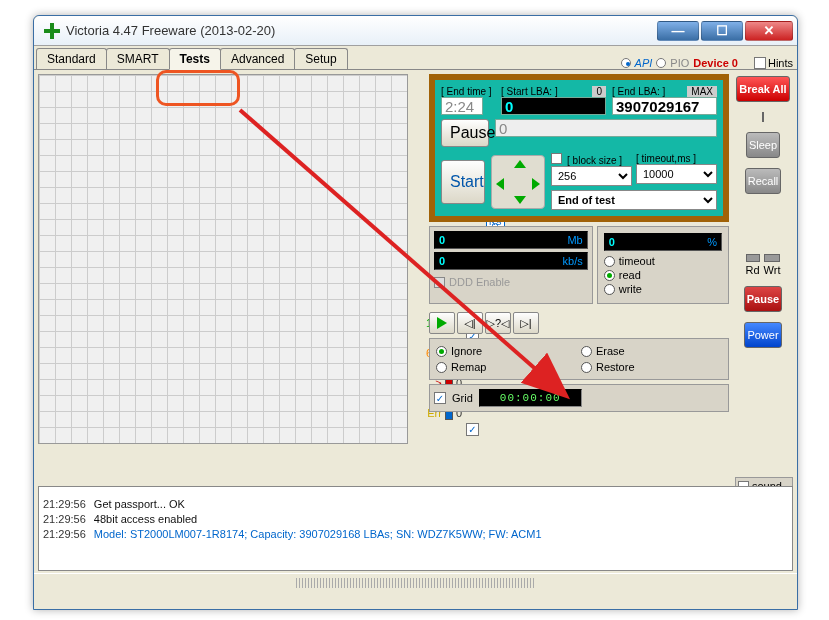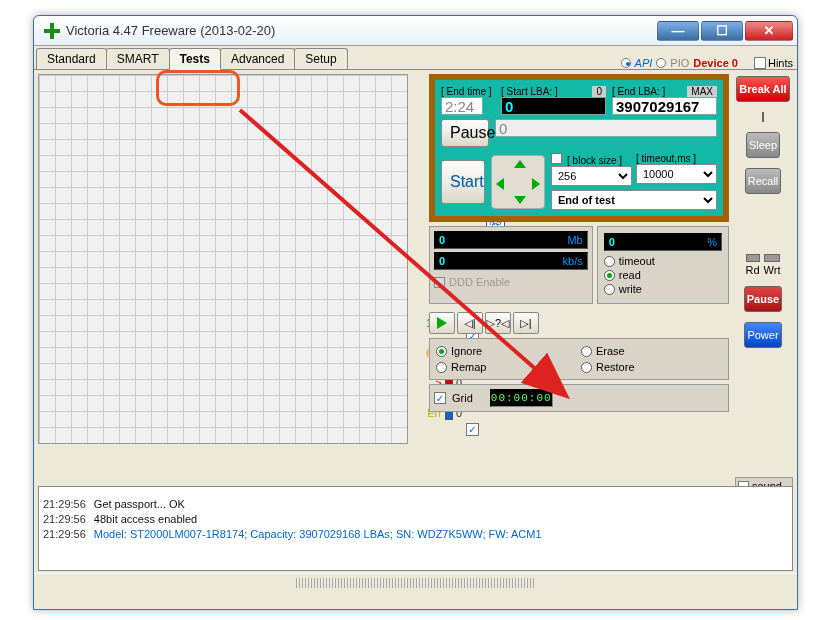--- a/index.html
+++ b/index.html
@@ -82,21 +82,21 @@
 .rdot.sel::after { content:''; position:absolute; left:2px; top:2px; width:5px; height:5px; background:#0a0; border-radius:50%; }
 
 .transport { display:flex; gap:2px; margin:4px 0; }
 .tbtn { width:26px; height:22px; border:1px solid #888; background:linear-gradient(#fefefe,#dcd8c8); border-radius:2px; display:flex; align-items:center; justify-content:center; }
 .play-tri { width:0; height:0; border-top:6px solid transparent; border-bottom:6px solid transparent; border-left:10px solid #0a0; }
 
 .action-box { background:#d8d4c8; border:1px solid #999; padding:6px; display:grid; grid-template-columns:1fr 1fr; gap:4px; }
 .action-box .rrow { display:flex; align-items:center; gap:4px; }
 
 .bot-row { display:flex; align-items:center; gap:6px; background:#d8d4c8; border:1px solid #999; padding:4px; }
-.lcd { background:#000; color:#6f6; font-family:'Courier New',monospace; padding:2px 0; letter-spacing:1px; border:1px inset #333;margin-left:11px; }
+.lcd { background:#000; color:#6f6; font-family:'Courier New',monospace; padding:2px 20px; letter-spacing:1px; border:1px inset #333; }
 
 .sidebar { position:absolute; right:2px; top:4px; width:64px; display:flex; flex-direction:column; gap:10px; align-items:center; padding:2px; }
 .sbtn { border:1px solid #666; border-radius:3px; padding:6px 2px; text-align:center; font-size:11px; color:#fff; cursor:pointer; }
 .sb-red { background:linear-gradient(#f55,#c00); font-weight:bold; }
 .sb-gray { background:linear-gradient(#bbb,#888); }
 .sb-blue { background:linear-gradient(#48f,#04c); }
 .sb-small { height:10px; background:#999; border:1px solid #666; }
 .rd-wrt { display:flex; gap:4px; }
 .rd-wrt > div { flex:1; text-align:center; }
 .rd-wrt .bar { height:8px; background:#999; border:1px solid #666; margin-bottom:2px; }

